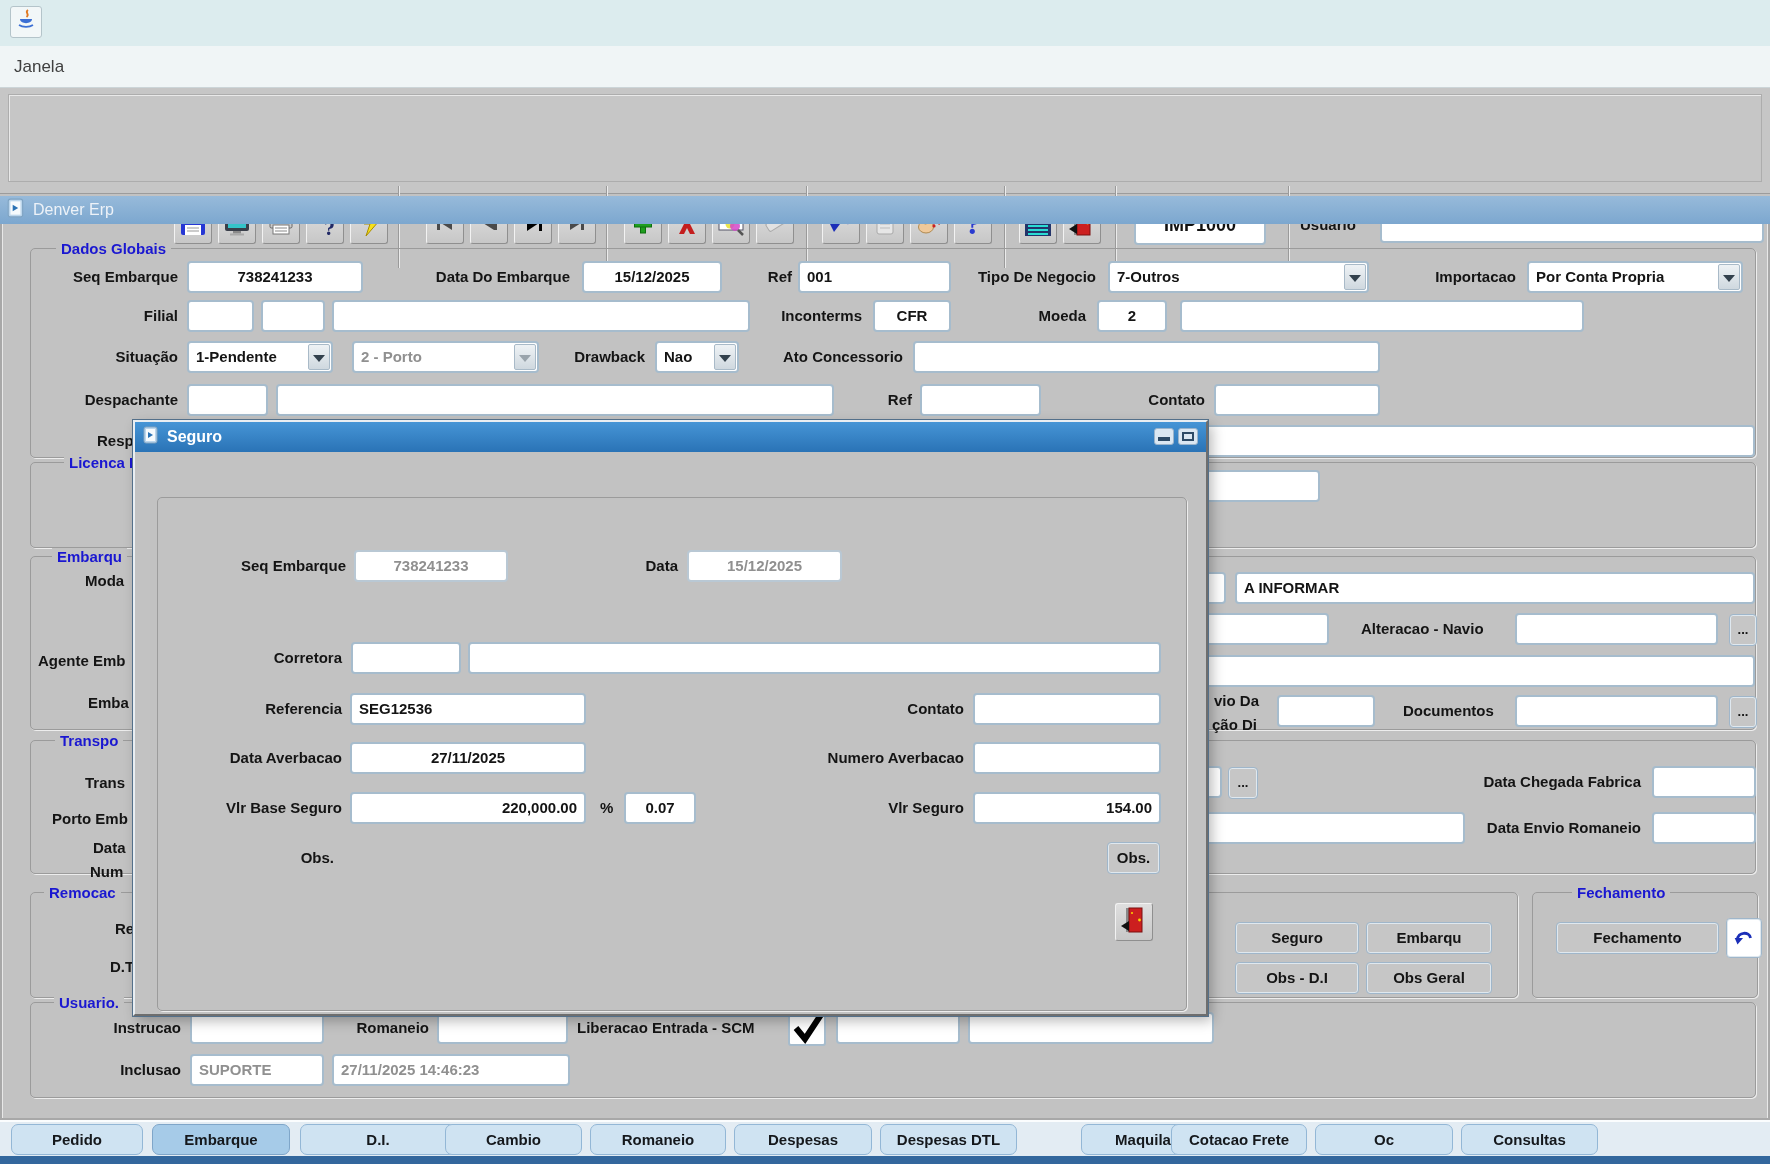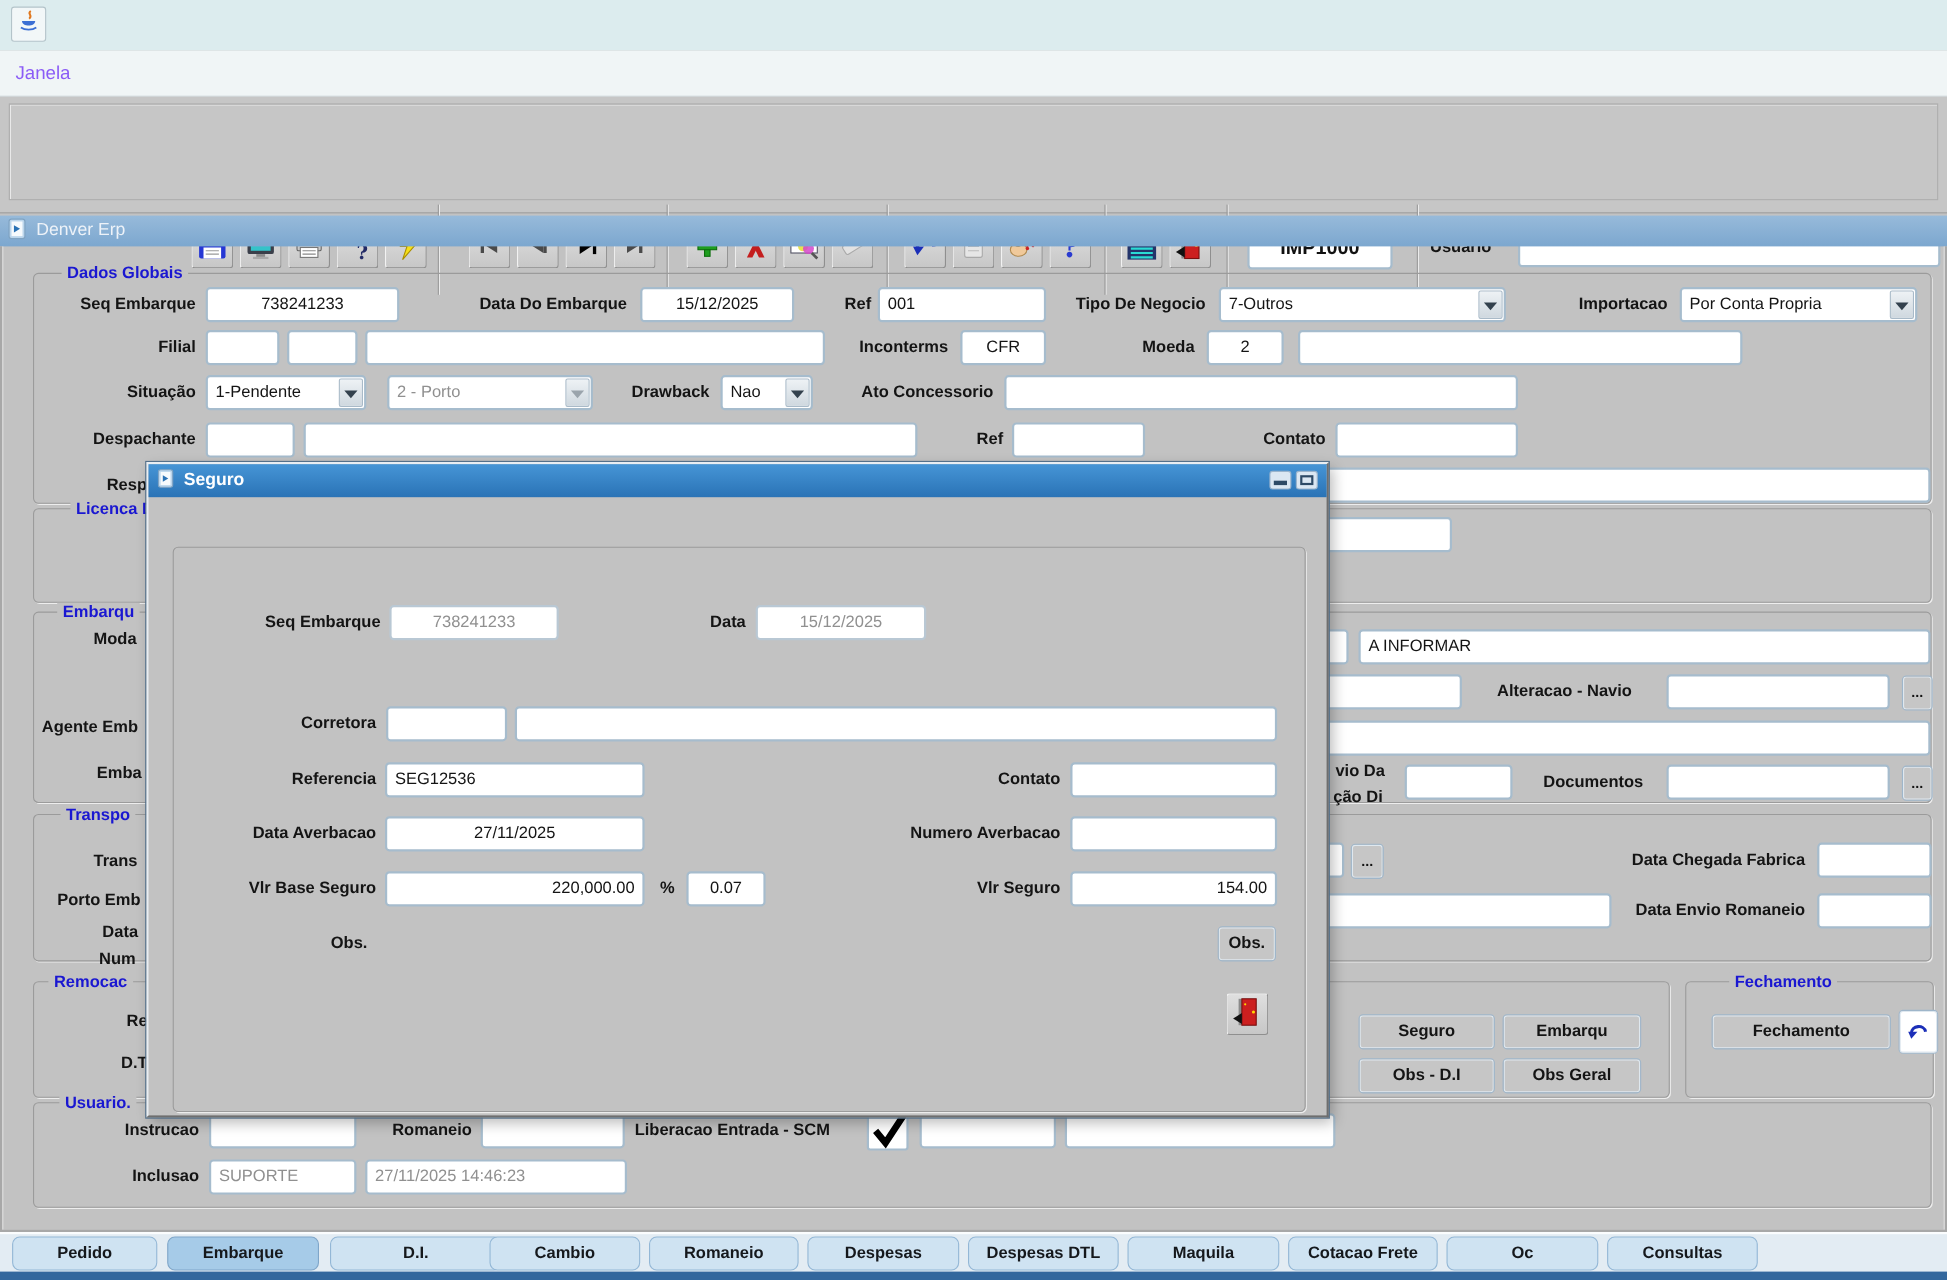--- a/index.html
+++ b/index.html
@@ -1,31 +1,31 @@
 <!DOCTYPE html>
 <html><head>
 <meta charset="utf-8">
 <style>
 * {box-sizing:border-box;}
 body{margin:0;background:#888;font-family:"Liberation Sans",sans-serif;}
 .screen{position:relative;width:1770px;height:1164px;background:#c2c2c2;overflow:hidden;}
 .topbar{position:absolute;left:0;top:0;width:1770px;height:46px;background:#dcecee;}
 .javabtn{position:absolute;left:10px;top:6px;width:32px;height:32px;background:#f2f7f8;border:1px solid #b4c4ca;border-radius:3px;display:flex;align-items:center;justify-content:center;}
 .menubar{position:absolute;left:0;top:46px;width:1770px;height:42px;background:#f0f5f6;border-bottom:1px solid #ccd5d8;}
-.menuitem{position:absolute;left:14px;top:0;height:42px;line-height:42px;font-size:17px;color:#8b5cf6;}
+.menuitem{position:absolute;left:14px;top:0;height:42px;line-height:42px;font-size:17px;color:#404040;}
 .toolwrap{position:absolute;left:0;top:88px;width:1770px;height:106px;background:#c6c6c6;border-bottom:1px solid #9c9c9c;}
 .toolpanel{position:absolute;left:8px;top:6px;width:1754px;height:88px;border:1px solid #adadad;box-shadow:inset 1px 1px 0 #e9e9e9;}
 .tbtn{position:absolute;width:38px;height:38px;top:118px;background:linear-gradient(#dfdfdf,#c7c7c7);border:1px solid;border-color:#f2f2f2 #8f8f8f #8f8f8f #f2f2f2;border-radius:3px;display:flex;align-items:center;justify-content:center;}
 .tsep{position:absolute;top:98px;height:82px;width:0;border-left:1px solid #9a9a9a;border-right:1px solid #ebebeb;}
 .codefld{position:absolute;left:1134px;top:119px;width:132px;height:38px;background:#fff;border:2px solid #a6bccd;border-radius:4px;font-size:18px;font-weight:bold;text-align:center;line-height:33px;color:#111;}
 .apptitle{position:absolute;left:0;top:196px;width:1770px;height:28px;background:linear-gradient(#97bada,#7ca7cf);display:flex;align-items:center;gap:8px;padding-left:7px;color:#edf2f8;font-size:16px;}
 .mainpanel{position:absolute;left:0;top:224px;width:1770px;height:896px;border-left:2px solid #a8a8a8;border-right:2px solid #a8a8a8;border-bottom:2px solid #a8a8a8;box-shadow:inset 1px 0 0 #e8e8e8,inset -1px 0 0 #e8e8e8;}
 .lbl{position:absolute;font-size:15px;font-weight:bold;color:#141414;white-space:nowrap;height:32px;line-height:32px;}
 .r{text-align:right;}
-.fld{position:absolute;height:32px;background:#fff;border:2px solid #a6bccd;border-radius:4px;font-size:15px;font-weight:normal;color:#141414;line-height:28px;padding:0 7px;white-space:nowrap;overflow:hidden;}
+.fld{position:absolute;height:32px;background:#fff;border:2px solid #a6bccd;border-radius:4px;font-size:15px;font-weight:bold;color:#141414;line-height:28px;padding:0 7px;white-space:nowrap;overflow:hidden;}
 .c{text-align:center;}
 .ar{text-align:right;}
 .dis{color:#909090;}
 .fld.dd{padding-right:28px;}
 .ddb{position:absolute;top:1px;right:1px;bottom:1px;width:22px;background:linear-gradient(#eef2f5,#cfd8df);border:1px solid #a9bac8;border-radius:2px;}
 .ddb:after{content:"";position:absolute;left:4px;top:10px;border:6px solid transparent;border-top:7px solid #33414d;}
 .ddb.off:after{border-top-color:#9aa4ac;}
 .grp{position:absolute;border:1px solid #9b9b9b;border-radius:5px;box-shadow:1px 1px 0 rgba(242,242,242,.9);}
 .gt{position:absolute;font-size:15px;font-weight:bold;color:#1a17d1;background:#c2c2c2;padding:0 5px;height:18px;line-height:18px;white-space:nowrap;z-index:2;}
 .pbtn{position:absolute;height:32px;background:#c6c6c6;border:1px solid #9fb6ca;border-radius:4px;font-size:15px;font-weight:bold;color:#141414;text-align:center;line-height:29px;box-shadow:inset 0 0 0 1px #dfe8ef;}
@@ -370,21 +370,21 @@
   <div class="fld dis" style="left:332px;top:1054px;width:238px">27/11/2025 14:46:23</div>
 
   <div class="tabstrip"></div>
   <div class="tab" style="left:11px;width:132px">Pedido</div>
   <div class="tab on" style="left:152px;width:138px">Embarque</div>
   <div class="tab" style="left:300px;width:156px">D.I.</div>
   <div class="tab" style="left:445px;width:137px">Cambio</div>
   <div class="tab" style="left:590px;width:136px">Romaneio</div>
   <div class="tab" style="left:734px;width:138px">Despesas</div>
   <div class="tab" style="left:880px;width:137px">Despesas DTL</div>
-  <div class="tab" style="left:1025px;width:138px">Maquila</div>
+  <div class="tab" style="left:1081px;width:124px">Maquila</div>
   <div class="tab" style="left:1171px;width:136px">Cotacao Frete</div>
   <div class="tab" style="left:1315px;width:138px">Oc</div>
   <div class="tab" style="left:1461px;width:137px">Consultas</div>
   <div class="darkstrip"></div>
 
   <div class="dialog">
     <div class="dtitle">
       <span><svg width="16" height="18" viewBox="0 0 16 18">
             <rect x="1" y="1" width="13" height="16" rx="2" fill="#bcd6ec" stroke="#7fa3c2"></rect>
             <rect x="3" y="3" width="9" height="12" fill="#f6fafd"></rect>

